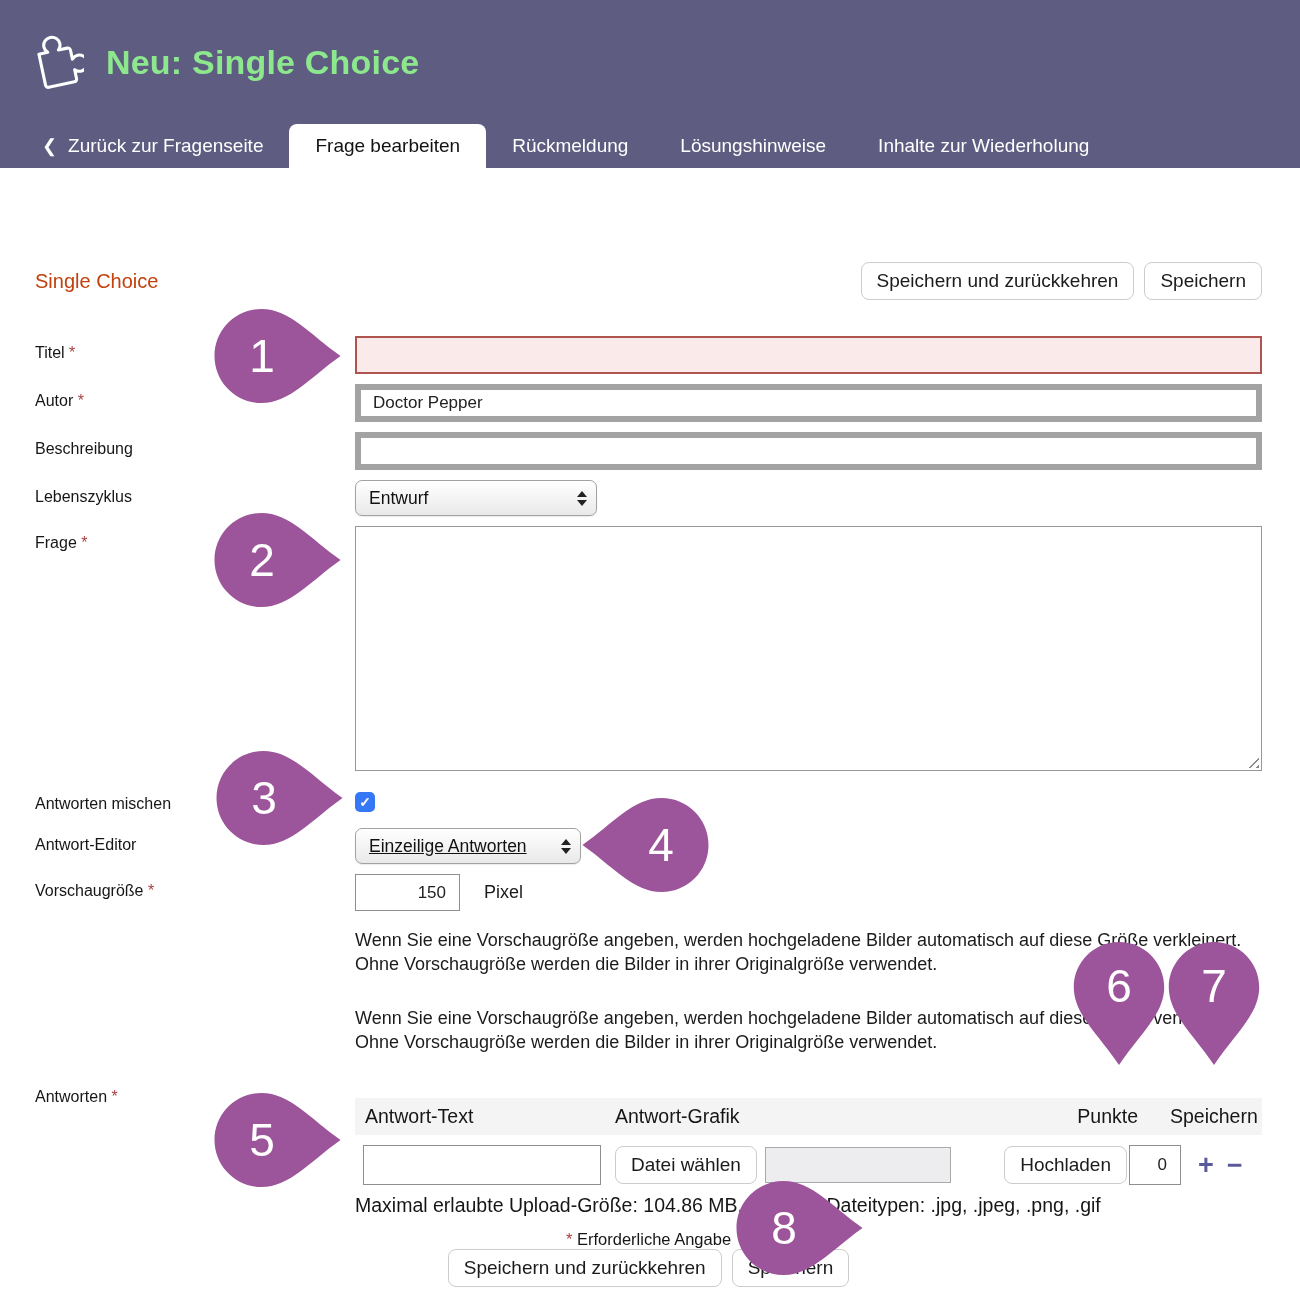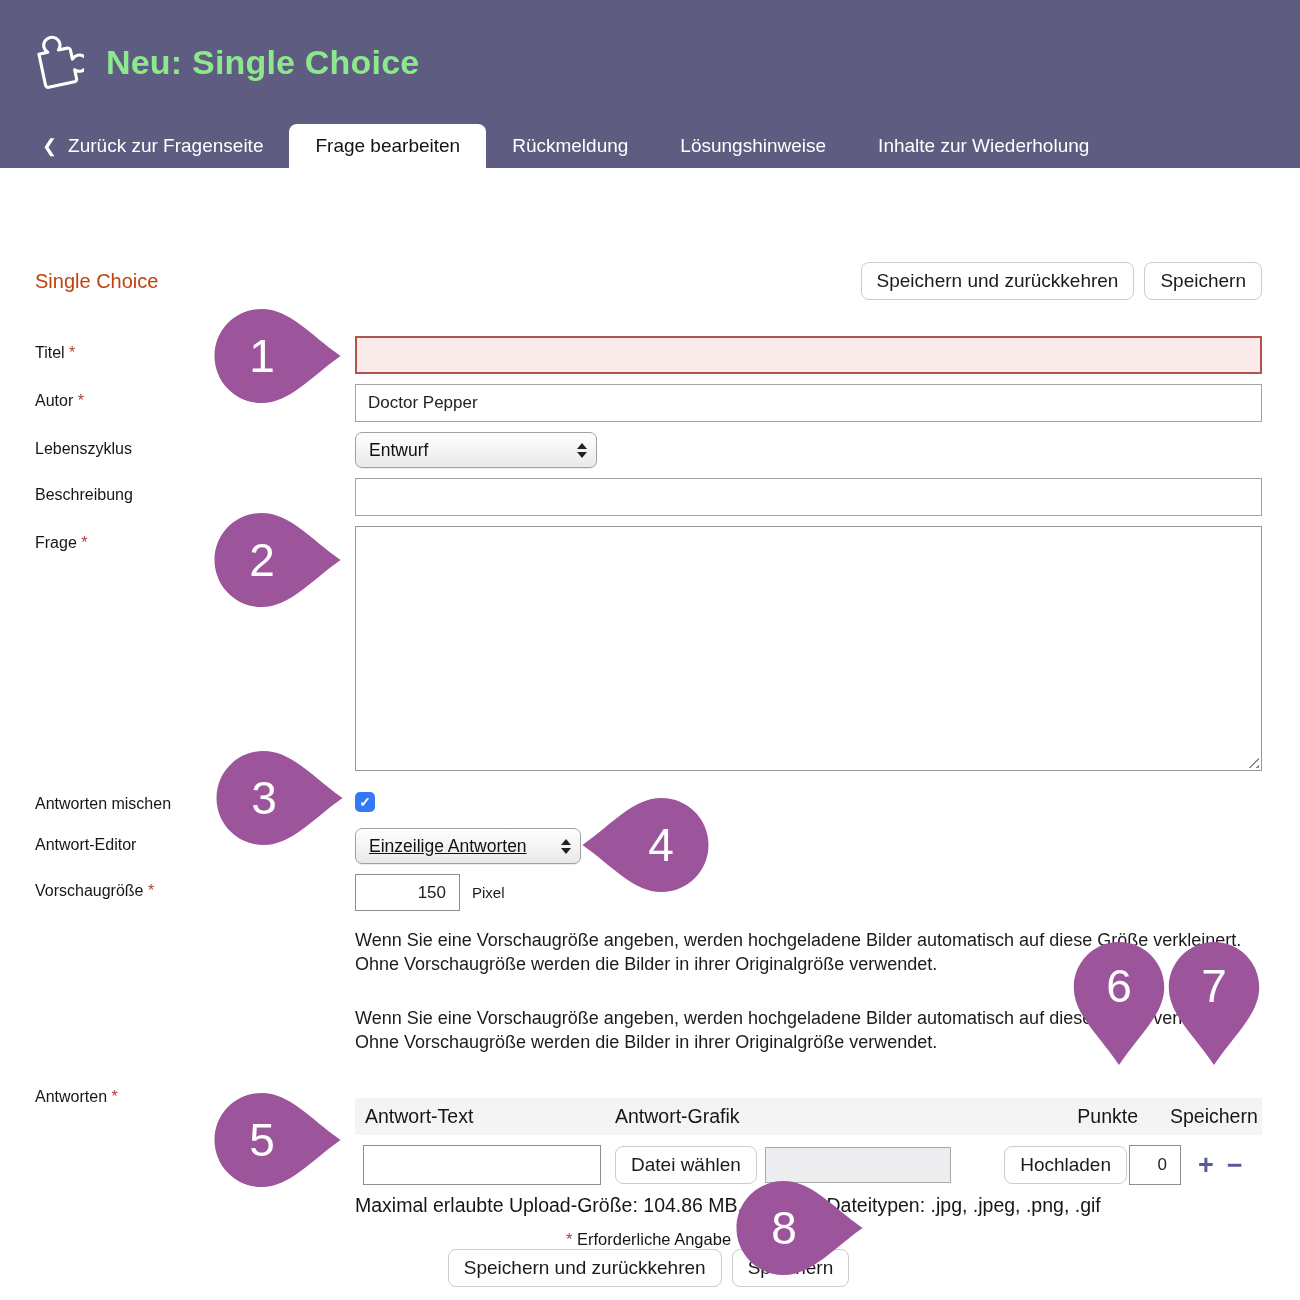--- a/index.html
+++ b/index.html
@@ -41,21 +41,21 @@
     padding:7px 15px; font-size:19px; color:#1b1b1b; cursor:pointer;
     font-family:"Liberation Sans", sans-serif;
   }
 
   .frow { display:flex; margin-top:10px; }
   .flabel { width:320px; flex:0 0 320px; font-size:16px; padding-top:8px; color:#161616; }
   .ffield { flex:1; min-width:0; }
   .req { color:#aa3f3f; }
 
   .tinput {
-    width:100%; height:38px; border:1px solid #a3a3a3; background:#fff;
+    width:100%; height:38px; border:6px solid #a3a3a3; background:#fff;
     font-size:17px; padding:0 12px; font-family:"Liberation Sans", sans-serif; color:#222;
   }
   .tinput.error { background:#fbeaea; border:2px solid #b0544f; }
 
   .select-box {
     display:inline-flex; align-items:center; justify-content:space-between;
     height:36px; border:1px solid #a2a2a2; border-radius:7px;
     background:linear-gradient(#ffffff,#e9e9e9);
     padding:0 9px 0 13px; font-size:17.5px; color:#111; cursor:pointer;
     box-shadow:0 1px 1px rgba(0,0,0,0.08);
@@ -82,22 +82,22 @@
     width:20px; height:20px; margin-top:5px; background:#3577f5; border-radius:5px;
     display:flex; align-items:center; justify-content:center;
     color:#fff; font-size:14px; font-weight:bold; cursor:pointer;
   }
 
   .num-input {
     height:37px; border:1px solid #8e8e8e; background:#fff;
     font-size:17px; text-align:right; padding-right:13px;
     font-family:"Liberation Sans", sans-serif; color:#222;
   }
-  .vors-wrap { display:flex; align-items:center; }
-  .unit-label { margin-left:12px; font-size:15px; }
+  .vors-wrap { display:flex; align-items:center;gap:12px; }
+  .unit-label { margin-left:12px; font-size:18px; }
 
   .help-text { font-size:18px; line-height:23.5px; color:#1b1b1b; margin:18px 0 0 0; max-width:915px; }
   .help-text.second { margin-top:31px; }
 
   
   .answers { margin-top:18px; }
   .thead {
     display:flex; align-items:center; background:#f4f4f5;
     padding:7px 10px 7px 10px; font-size:19.5px; color:#161616; height:37px;
   }
@@ -189,36 +189,36 @@
     <div class="frow">
       <div class="flabel">
         <span>Autor</span> <span class="req">*</span>
       </div>
       <div class="ffield">
         <input class="tinput" value="Doctor Pepper" style="">
       </div>
     </div>
 
     <div class="frow">
+      <div class="flabel">Beschreibung</div>
+      <div class="ffield">
+        <input class="tinput" value="" style="">
+      </div>
+    </div>
+
+    <div class="frow">
       <div class="flabel">Lebenszyklus</div>
       <div class="ffield">
         <div class="select-box" style="width:242px;">
           <span>Entwurf</span>
           <span class="updown">
             <span class="arr-up"></span>
               <span class="arr-down"></span>
           </span>
         </div>
-      </div>
-    </div>
-
-    <div class="frow">
-      <div class="flabel">Beschreibung</div>
-      <div class="ffield">
-        <input class="tinput" value="" style="">
       </div>
     </div>
 
     <div class="frow">
       <div class="flabel">
         <span>Frage</span> <span class="req">*</span>
       </div>
       <div class="ffield">
         <div class="frage-area">
           <textarea style=""></textarea>

